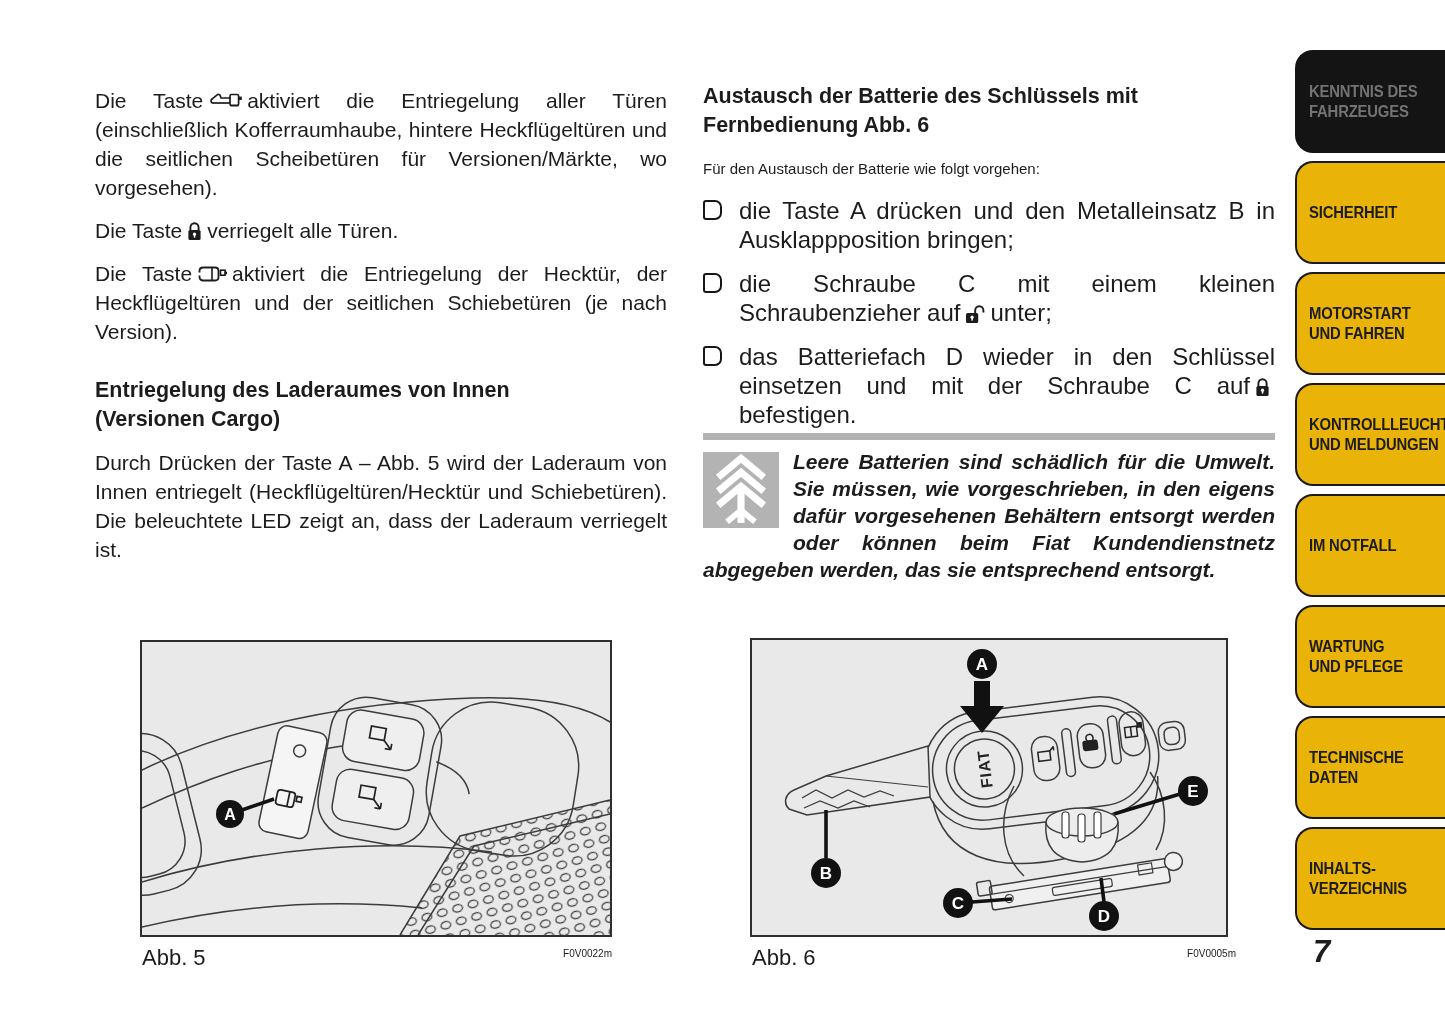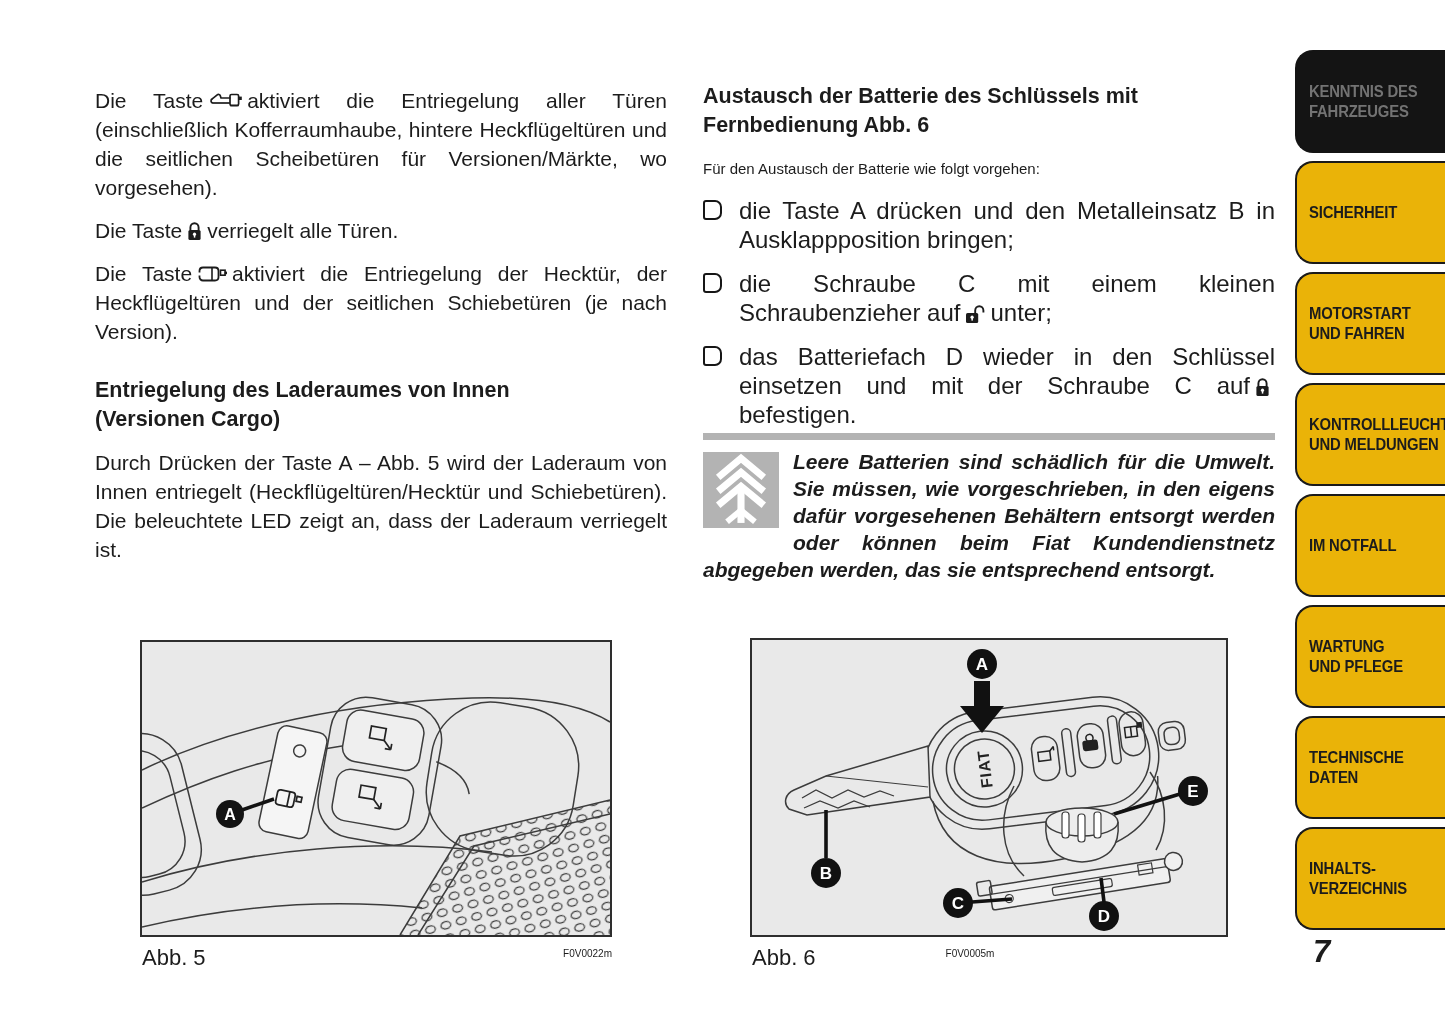--- a/index.html
+++ b/index.html
@@ -35,21 +35,21 @@
 
   
   .figure{position:absolute;background:#e9e9e9;border:2px solid #2e2e2e;box-sizing:border-box;}
   .fig5{left:140px;top:640px;width:472px;height:297px;}
   .fig6{left:750px;top:638px;width:478px;height:299px;}
   .figcap{position:absolute;font-size:22px;line-height:24px;}
   .figcode{position:absolute;font-size:10px;font-weight:normal;text-align:right;}
   .cap5{left:142px;top:946px;}
   .code5{left:140px;top:948px;width:472px;}
   .cap6{left:752px;top:946px;}
-  .code6{left:731px;top:948px;width:478px;text-align:center;}
+  .code6{left:758px;top:948px;width:478px;}
 
   
   .tab{
     position:absolute;left:1295px;width:150px;height:103px;box-sizing:border-box;
     background:#eab308;border:2px solid #1a1a1a;border-right:none;
     border-radius:18px 0 0 18px;display:flex;align-items:center;padding-left:12px;
   }
   .tab-label{
     font-size:16.5px;font-weight:bold;line-height:1.16;white-space:pre-line;
     letter-spacing:-0.2px;transform:scaleX(0.9);transform-origin:left center;

